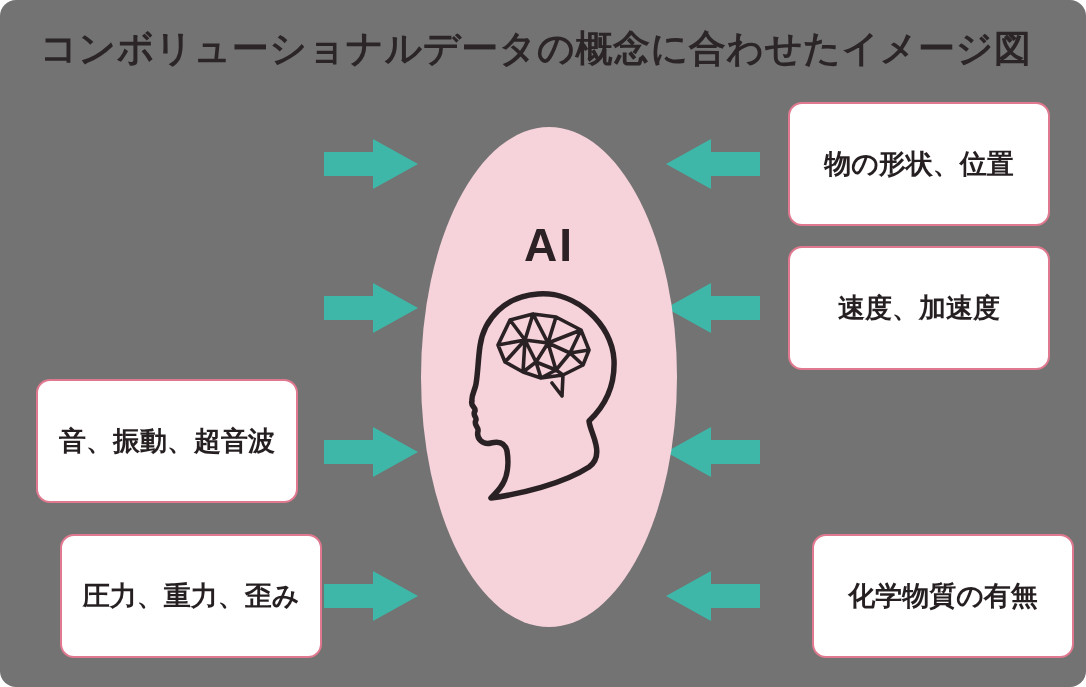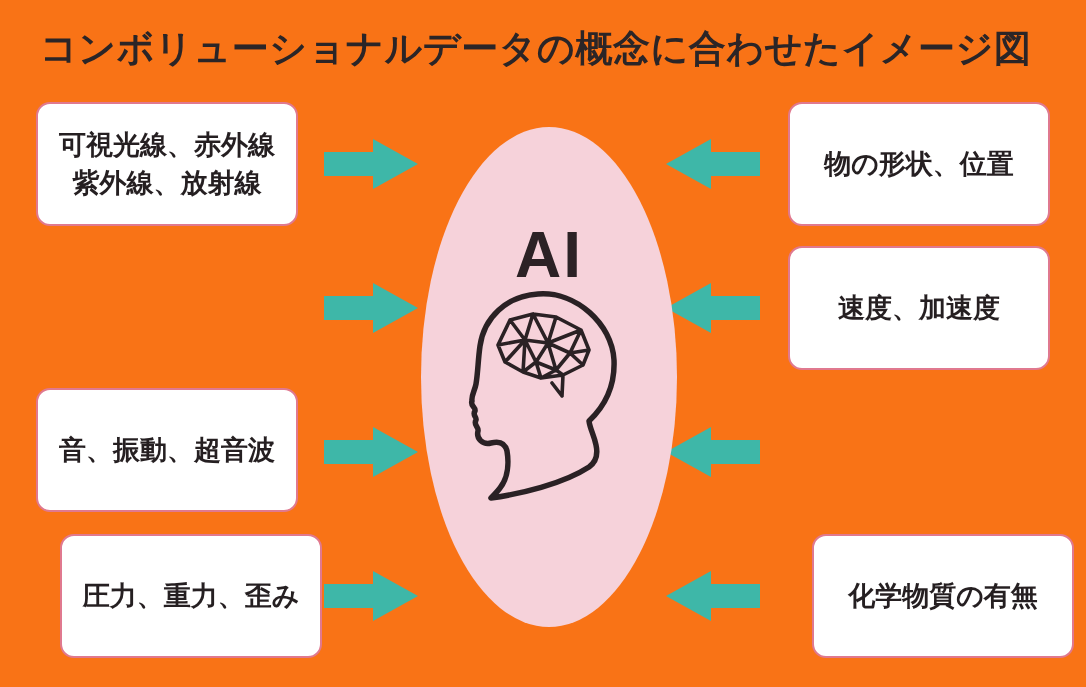--- a/index.html
+++ b/index.html
@@ -1,21 +1,21 @@
 <!DOCTYPE html>
 <html><head>
 <meta charset="utf-8">
 <style>
   * { margin: 0; padding: 0; box-sizing: border-box; }
   html, body { background: #ffffff; }
   body {
     font-family: "Liberation Sans", "DejaVu Sans", sans-serif;
     width: 1086px; height: 687px; position: relative; overflow: hidden;
   }
-  .canvas { position: absolute; inset: 0; background: #f97316; }
+  .canvas { position: absolute; inset: 0; background: #737373; border-radius: 16px; }
 
   .diagram-title {
     position: absolute; left: 40px; top: 24px;
     font-size: 37px; font-weight: 700; color: #2b2527;
     letter-spacing: 0.5px; white-space: nowrap;
   }
 
   .sensor-box {
     position: absolute; width: 262px; height: 124px;
     background: #ffffff; border: 2px solid #e0798f; border-radius: 14px;
@@ -23,54 +23,50 @@
     text-align: center;
   }
   .sensor-box .line {
     display: block; font-size: 27px; font-weight: 700; color: #251f21;
     line-height: 1.42; white-space: nowrap;
   }
   .col-left  { left: 36px; }
   .col-right { left: 788px; }
   .row-1 { top: 102px; }
   .row-2 { top: 246px; }
-  .row-3 { top: 388px; justify-content: center; }
+  .row-3 { top: 379px; justify-content: center; }
   .row-4 { top: 534px; margin-left: 24px; }
 
   .arrow { position: absolute; width: 94px; height: 50px; }
   .arrow-left-col  { left: 324px; }
   .arrow-right-col { left: 666px; }
   .arrow-row-1 { top: 139px; }
   .arrow-row-2 { top: 283px; }
   .arrow-row-3 { top: 427px; }
   .arrow-row-4 { top: 571px; }
 
   .center-ellipse {
     position: absolute; left: 421px; top: 127px;
     width: 256px; height: 500px; border-radius: 50%;
     background: #f6d2da;
   }
   .ai-label {
     position: absolute; left: 421px; top: 218px; width: 256px;
-    text-align: center; font-size: 64px; font-weight: 700; color: #2c2225;
+    text-align: center; font-size: 46px; font-weight: 700; color: #2c2225;
     letter-spacing: 2px;
   }
   .head-icon { position: absolute; left: 468px; top: 288px; width: 160px; height: 215px; }
 </style>
 </head>
 <body>
 
 <div class="canvas">
 
   <div class="diagram-title">コンボリューショナルデータの概念に合わせたイメージ図</div>
 
-  <div class="sensor-box col-left row-1">
-    <span class="line">可視光線、赤外線</span>
-    <span class="line">紫外線、放射線</span>
-  </div>
   <div class="sensor-box col-left row-3">
     <span class="line">音、振動、超音波</span>
   </div>
   <div class="sensor-box col-left row-4">
     <span class="line">圧力、重力、歪み</span>
   </div>
 
   <div class="sensor-box col-right row-1">
     <span class="line">物の形状、位置</span>
   </div>

